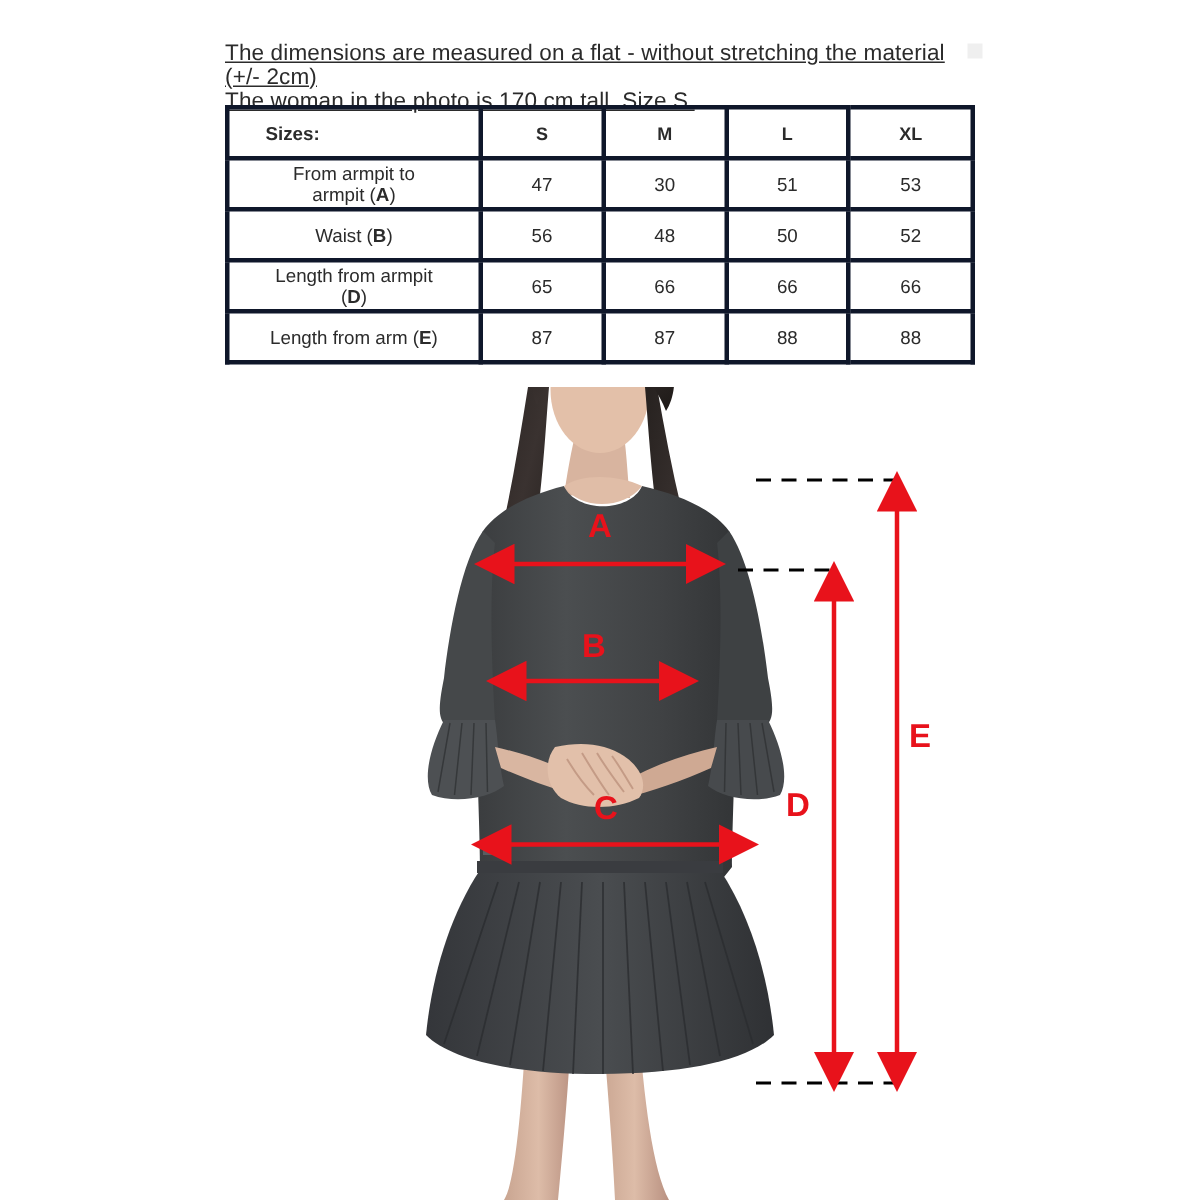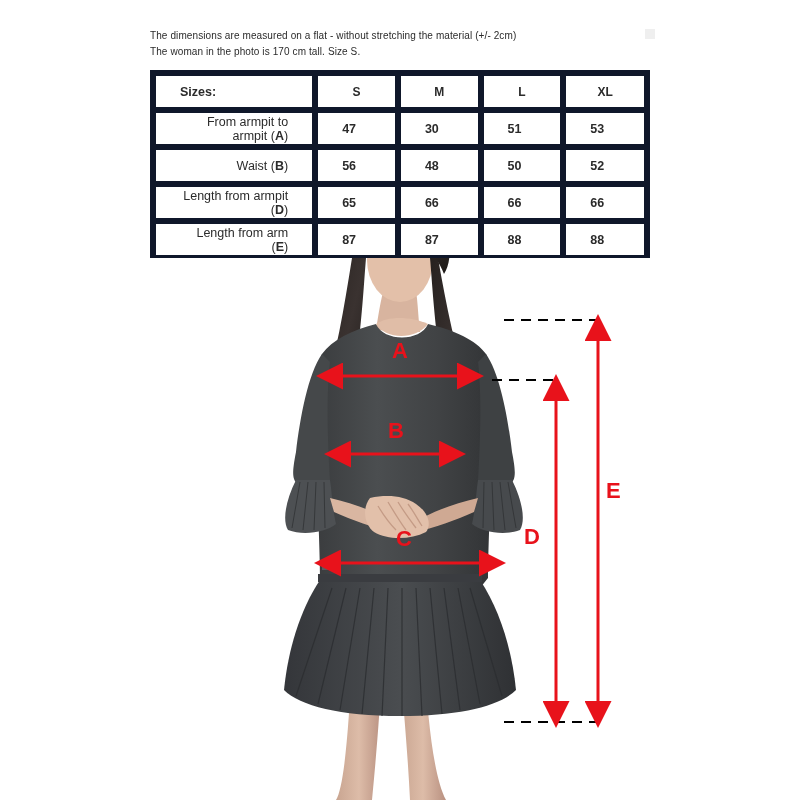--- a/index.html
+++ b/index.html
@@ -17,64 +17,65 @@
     overflow: hidden;
     background: #ffffff;
   }
 
   
   .note {
     position: absolute;
     left: 150px;
     top: 28px;
     width: 500px;
-    font-size: 10px;
+    font-size: 15px;
     line-height: 16px;
     color: #2b2b2b;
     letter-spacing: 0.1px;
+    text-decoration: underline;
   }
 
   
   .table-wrap {
     position: absolute;
     left: 150px;
     top: 70px;
     width: 500px;
   }
   table.sizes {
     border-collapse: collapse;
     width: 500px;
     font-size: 12.5px;
     color: #2b2b2b;
   }
   table.sizes th, table.sizes td {
-    border: 6px solid #0f172a;
+    border: 3px solid #0f172a;
     height: 31px;
     padding: 0 24px;
     font-weight: normal;
     vertical-align: middle;
   }
   table.sizes thead th {
     font-weight: bold;
   }
   table.sizes thead th.lbl {
     text-align: left;
     width: 256px;
   }
   table.sizes thead th.sz {
     text-align: center;
     width: 60px;
     font-size: 12px;
   }
   table.sizes tbody td.lbl {
-    text-align: right;
+    text-align: center;
     margin-top: 17px;
   }
   table.sizes tbody td.val {
-    font-weight: bold;
+    text-align: center;
   }
   .b { font-weight: bold; }
 
   
   .artifact {
     position: absolute;
     left: 645px;
     top: 29px;
     width: 10px;
     height: 10px;

